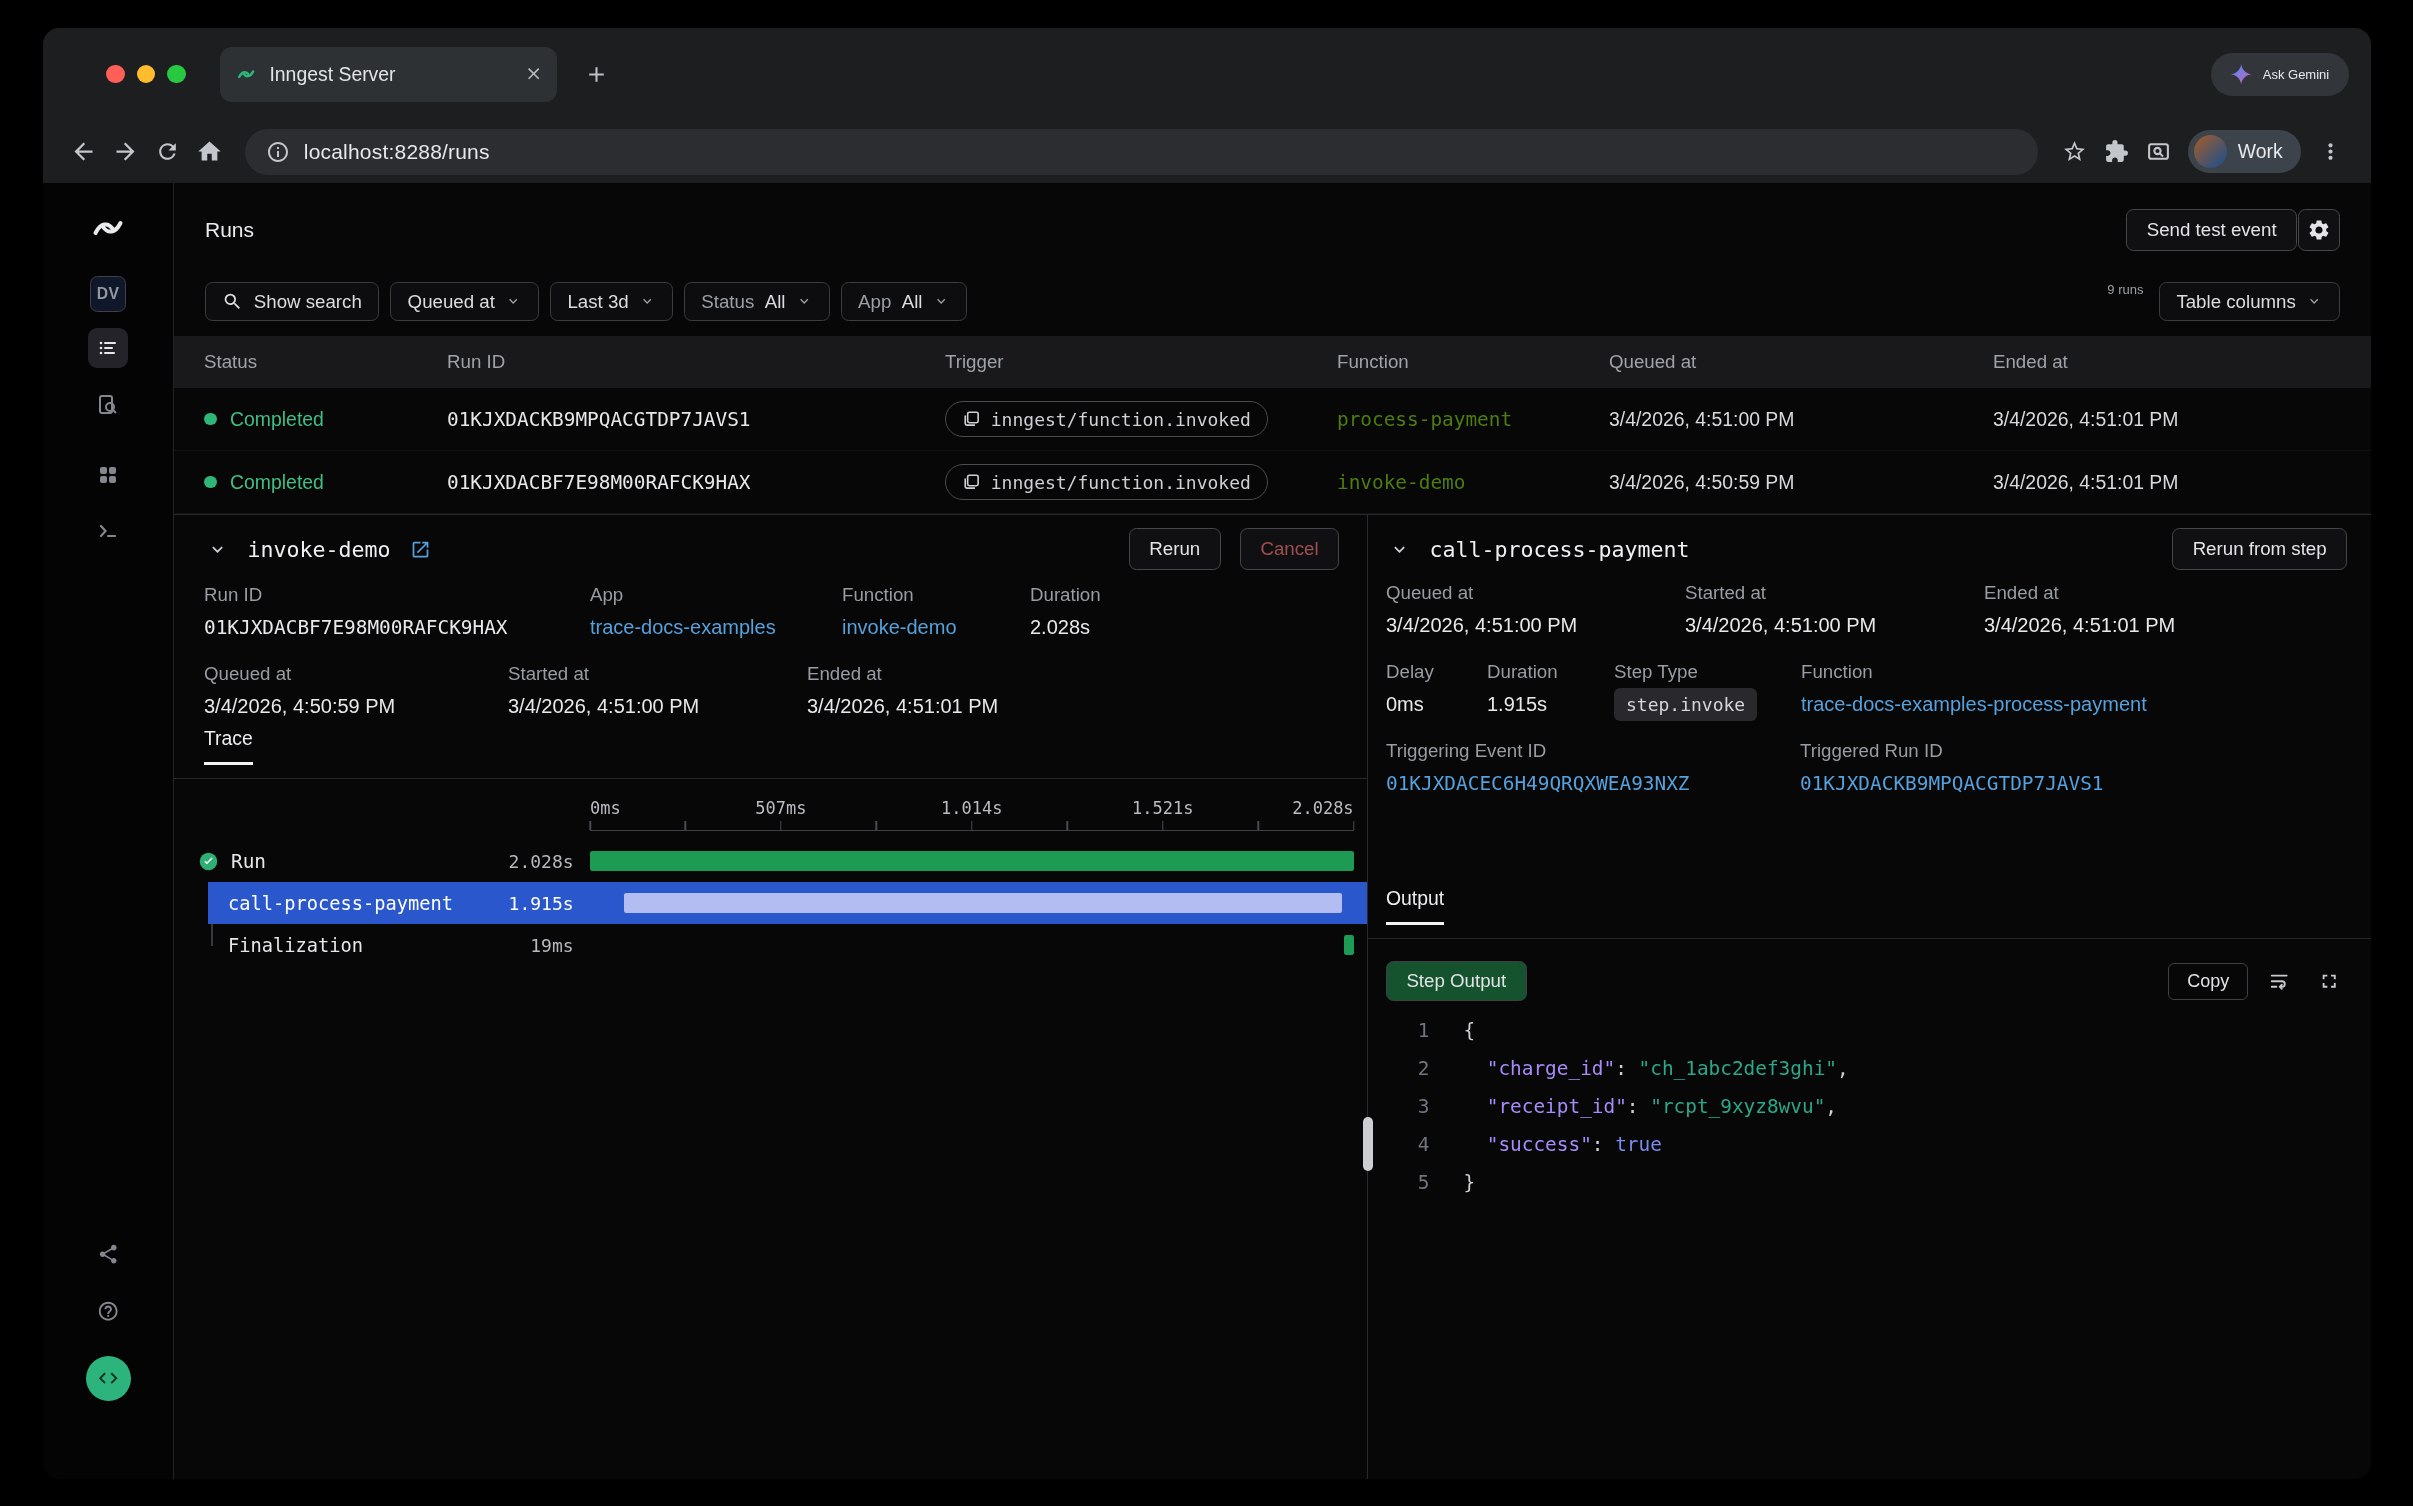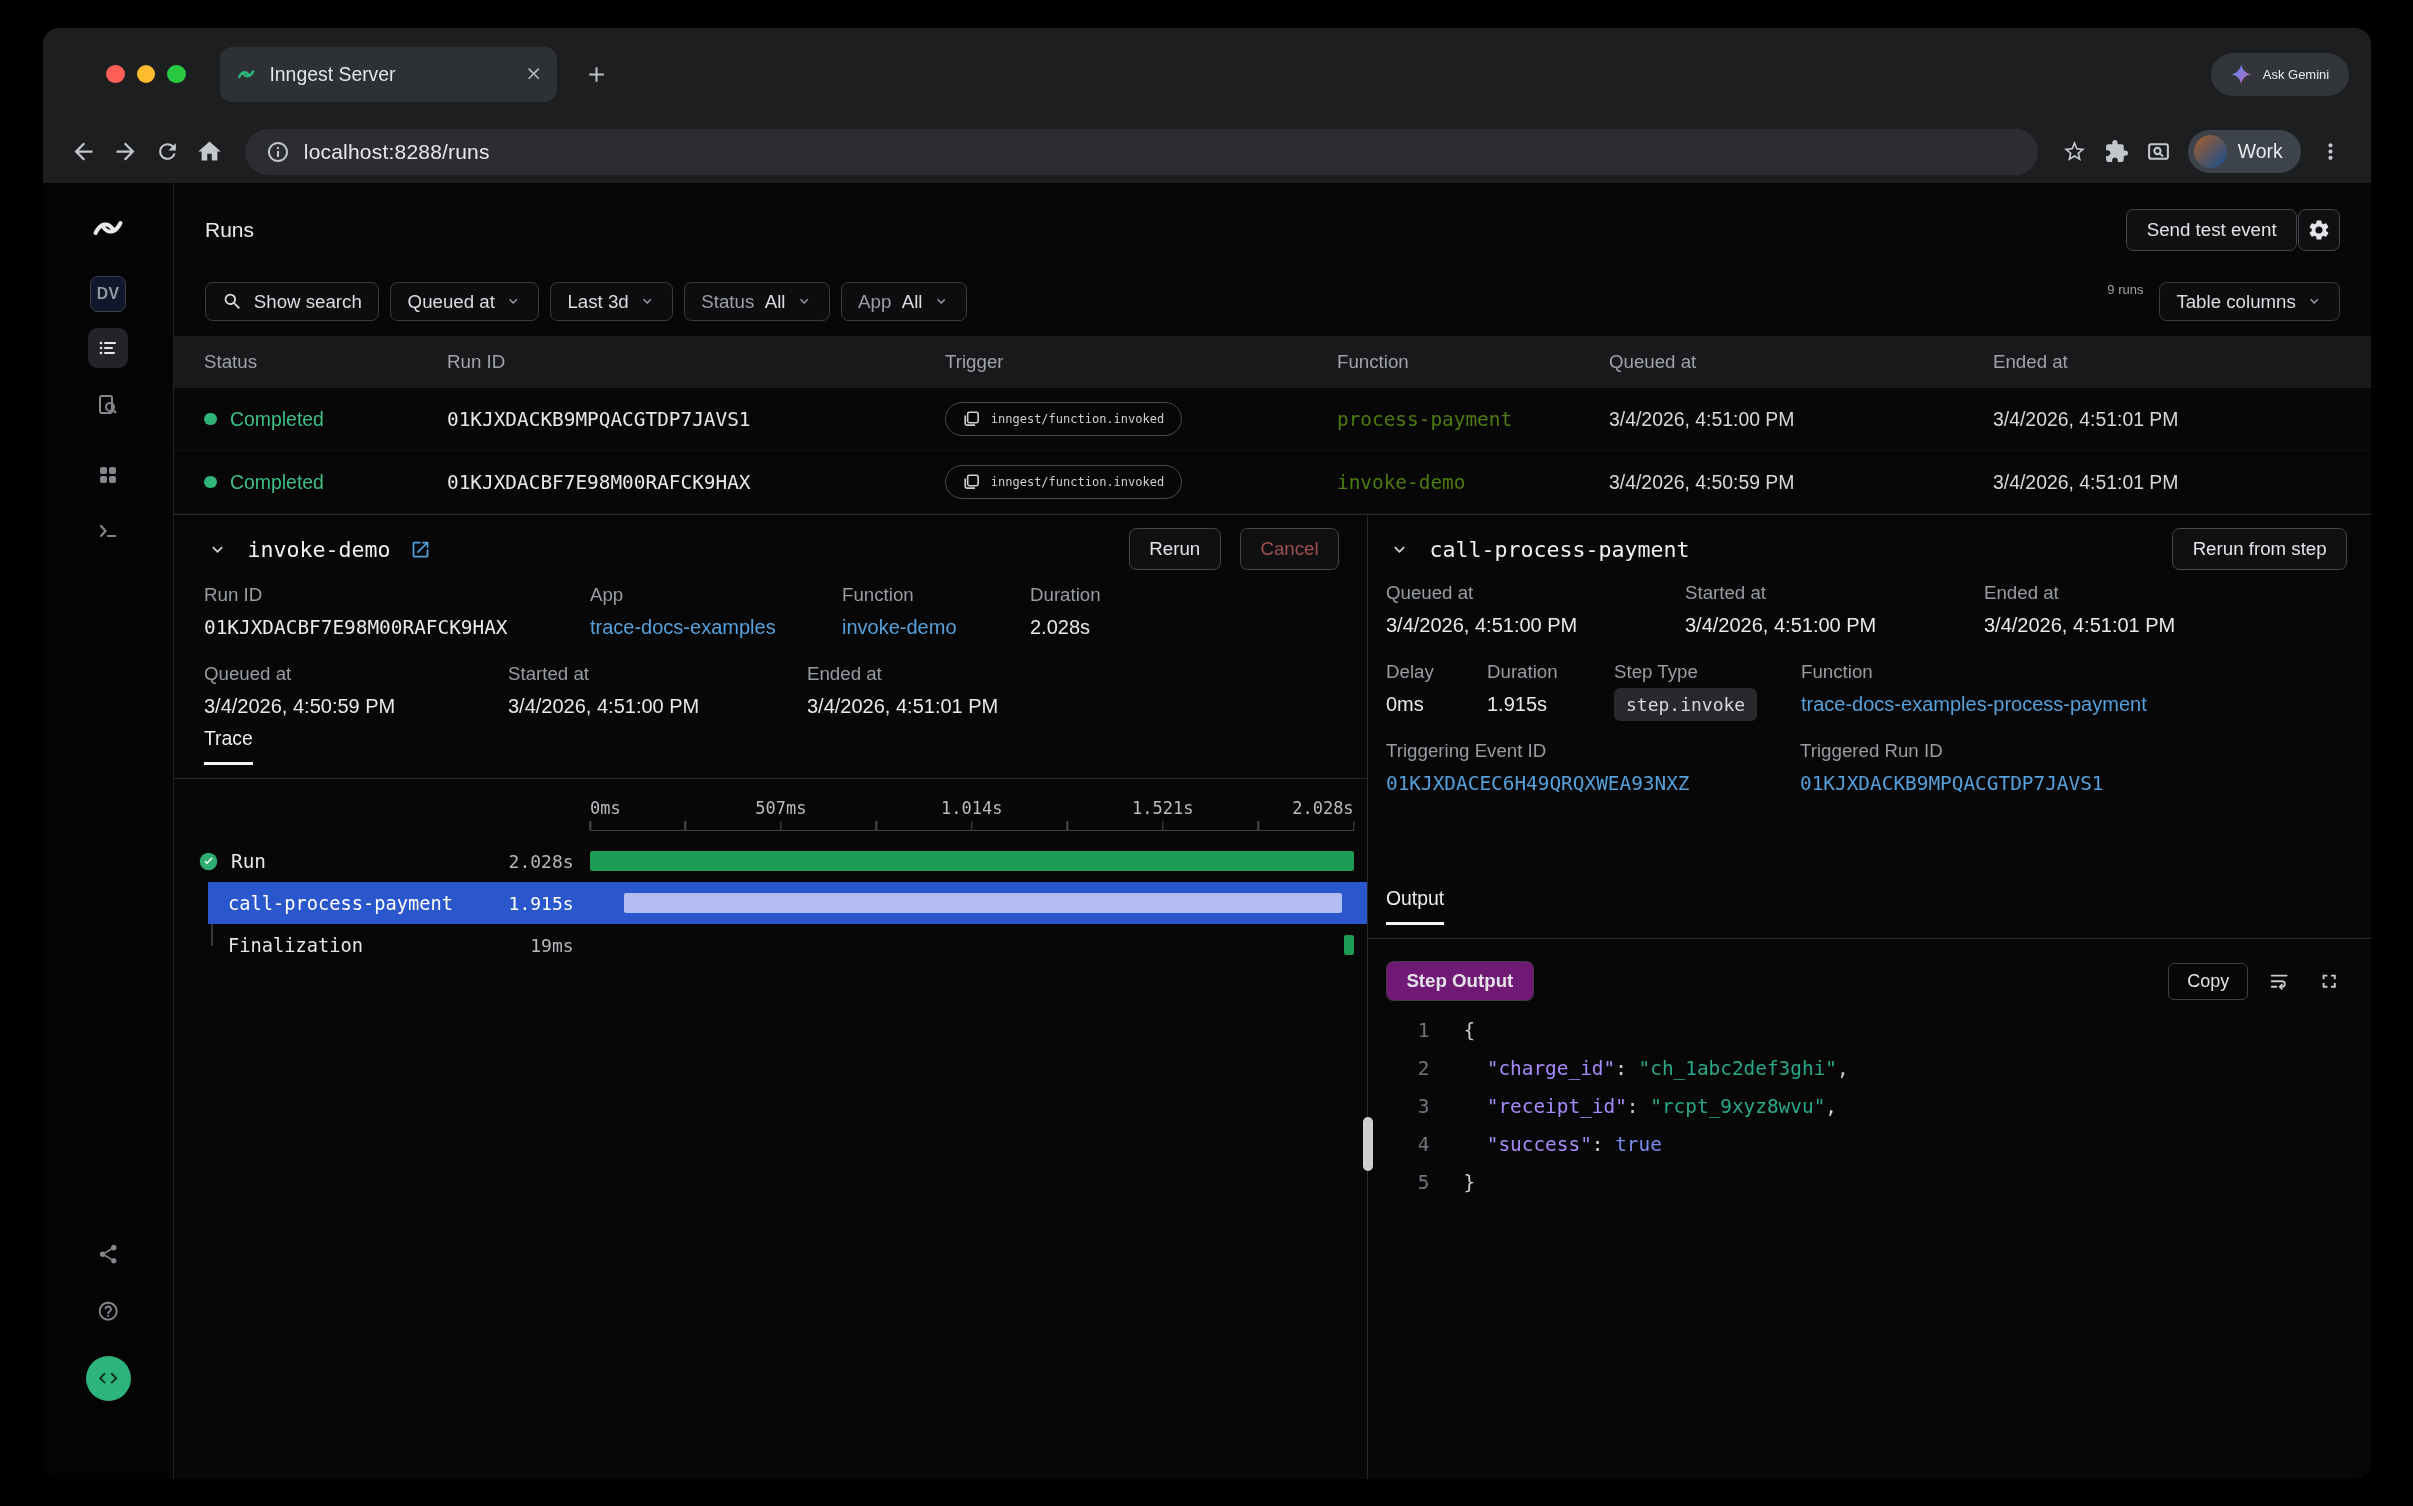--- a/index.html
+++ b/index.html
@@ -55,21 +55,21 @@
   .grid-cols { display:grid; grid-template-columns:243px 498px 392px 272px 384px 1fr; align-items:center; padding-left:30px; }
   .thead { position:absolute; top:153px; left:0; right:0; height:52px; background:#19191c; color:#9ea3a9; font-size:18.7px; }
   .trow { position:absolute; left:0; right:0; height:63px; font-size:19.4px; border-bottom:0.7px solid #111113; }
   .trow.r0 { top:205px; } .trow.r1 { top:268px; }
   .status-cell { display:flex; align-items:center; gap:13.4px; }
   .dot { width:12.7px; height:12.7px; border-radius:50%; background:#2fb576; }
   .status-text { color:#3fbf85; }
   .mono { font-family:"DejaVu Sans Mono",monospace; }
   .runid { font-size:19.4px; color:#e8e8ea; }
   .trigger-pill { display:inline-flex; align-items:center; gap:9px; border:0.7px solid #4a4a50; border-radius:746px; padding:6.7px 16.4px; color:#cfd0d4; width:max-content; }
-  .trigger-pill .lbl { font-family:"DejaVu Sans Mono",monospace; font-size:12px; }
+  .trigger-pill .lbl { font-family:"DejaVu Sans Mono",monospace; font-size:18px; }
   .fn-cell { font-family:"DejaVu Sans Mono",monospace; color:#4d7c0f; }
   .ts { color:#d8d9dc; }
 
   
   .detail { position:absolute; top:331px; bottom:0; left:0; right:0; border-top:0.7px solid #28282c; display:flex; }
   .left-panel { width:1194px; position:relative; border-right:0.7px solid #2a2a2e; }
   .right-panel { flex:1; position:relative; }
   .resize-handle { position:absolute; left:1189px; top:602px; width:10.4px; height:54px; border-radius:5.2px; background:#cdced2; z-index:5; }
 
   .panel-head { position:absolute; top:10.4px; height:48px; display:flex; align-items:center; justify-content:space-between; }
@@ -119,21 +119,21 @@
   .rp-meta { position:absolute; left:18px; right:15px; display:grid; }
   .rp-m1 { top:67px; grid-template-columns:299px 299px auto; }
   .rp-m2 { top:146px; grid-template-columns:101px 127px 187px auto; }
   .rp-m3 { top:225px; grid-template-columns:414px auto; }
   .rp-m4 { top:304px; grid-template-columns:299px 146px auto; }
   .steptype-badge { display:inline-block; font-family:"DejaVu Sans Mono",monospace; font-size:18px; color:#d6d7da; background:#28282d; border-radius:6px; padding:6px 12px; margin-top:4.5px; }
 
   .rp-tab { top:372px; left:18px; }
   .rp-divider { position:absolute; top:423px; left:0; right:0; height:0.7px; background:#28282c; }
   .out-toolbar { position:absolute; top:442px; left:18px; right:24px; height:48px; display:flex; align-items:center; justify-content:space-between; }
-  .pill-btn { height:40px; padding:0 19.4px; border:0.7px solid #3f3f46; border-radius:7.5px; background:#701a75; color:#e3e3e7; font-size:18.7px; display:inline-flex; align-items:center;font-weight:bold; }
+  .pill-btn { height:40px; padding:0 19.4px; border:0.7px solid #3f3f46; border-radius:7.5px; background:#14532d; color:#e3e3e7; font-size:18.7px; display:inline-flex; align-items:center; }
   .out-actions { display:flex; align-items:center; gap:13.4px; }
   .copy-btn { height:37px; padding:0 18px; border:0.7px solid #3f3f46; border-radius:6px; color:#e3e3e7; font-size:18px; display:inline-flex; align-items:center; }
   .out-icon-btn { width:36px; height:36px; display:flex; align-items:center; justify-content:center; color:#c8c9ce; }
 
   .code { position:absolute; top:497px; left:45px; right:18px; font-family:"DejaVu Sans Mono",monospace; font-size:19.4px; line-height:38px; white-space:pre; }
   .code-line { display:flex; }
   .ln { width:16.4px; text-align:right; margin-right:34px; color:#70757d; }
   .tok-key { color:#a78bfa; }
   .tok-str { color:#2aa889; }
   .tok-bool { color:#7b8cf0; }

